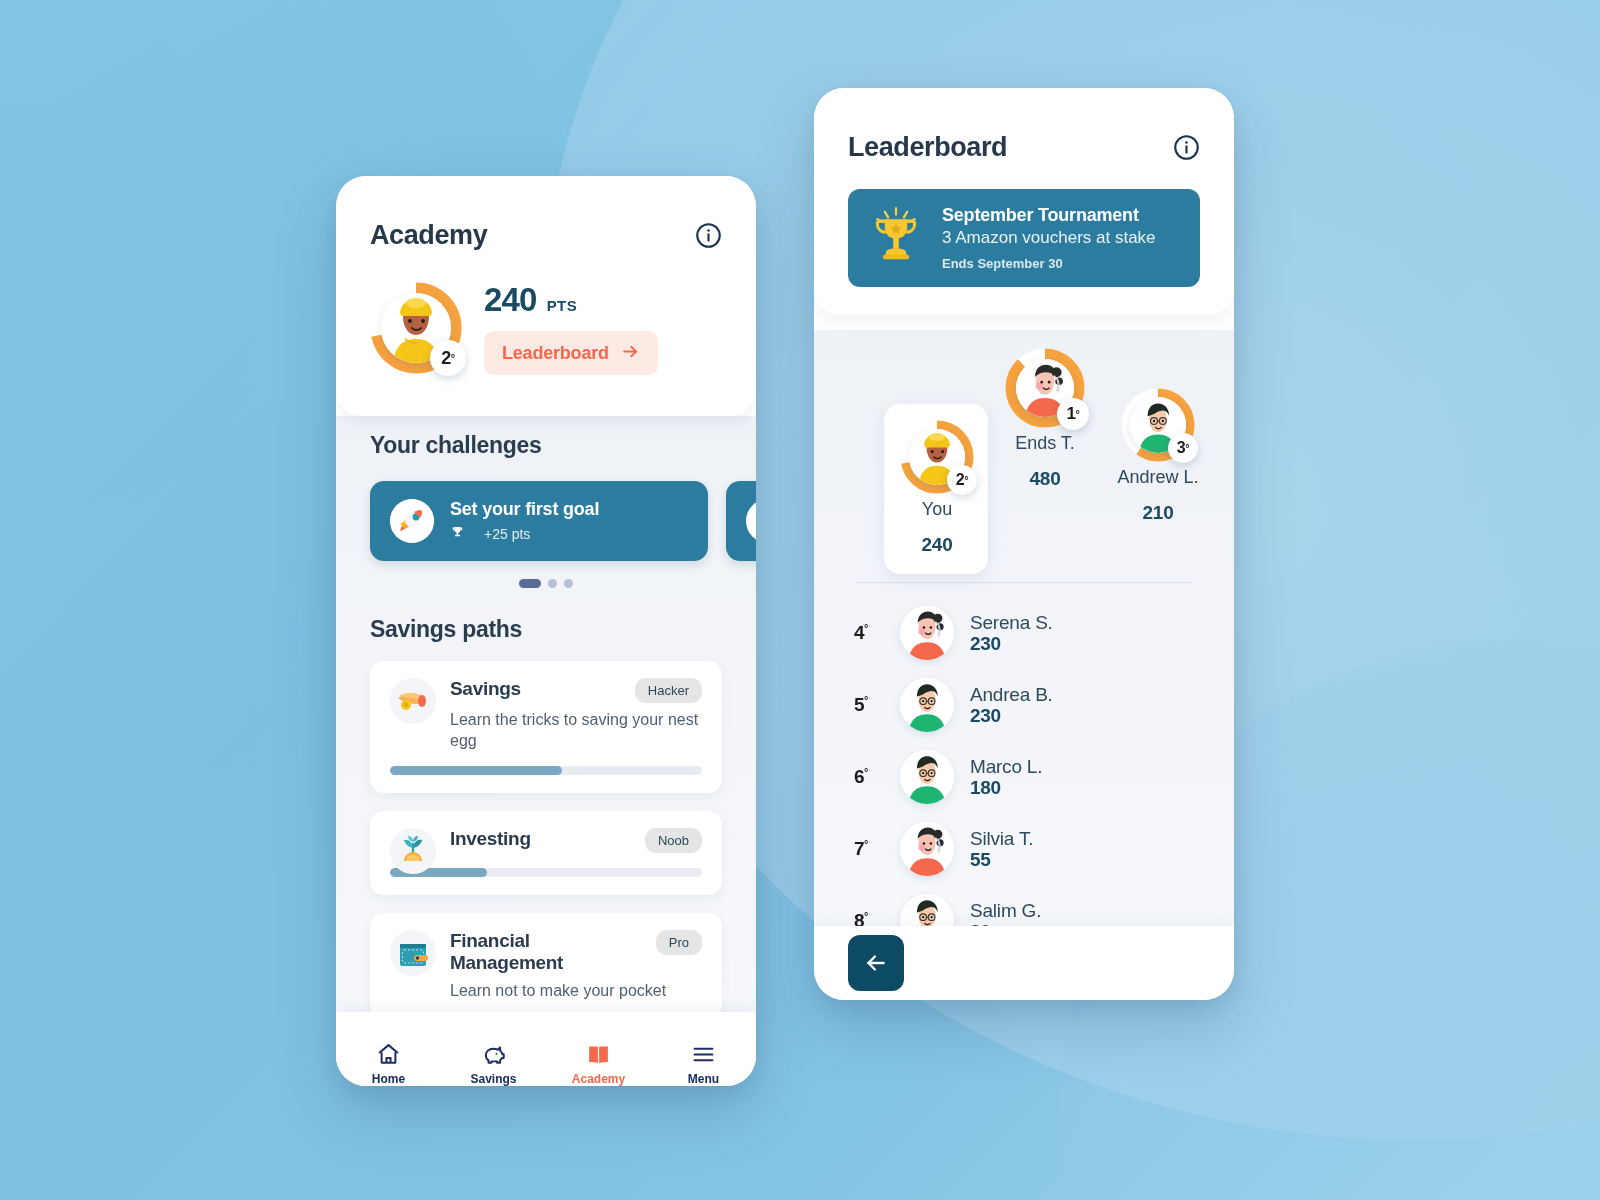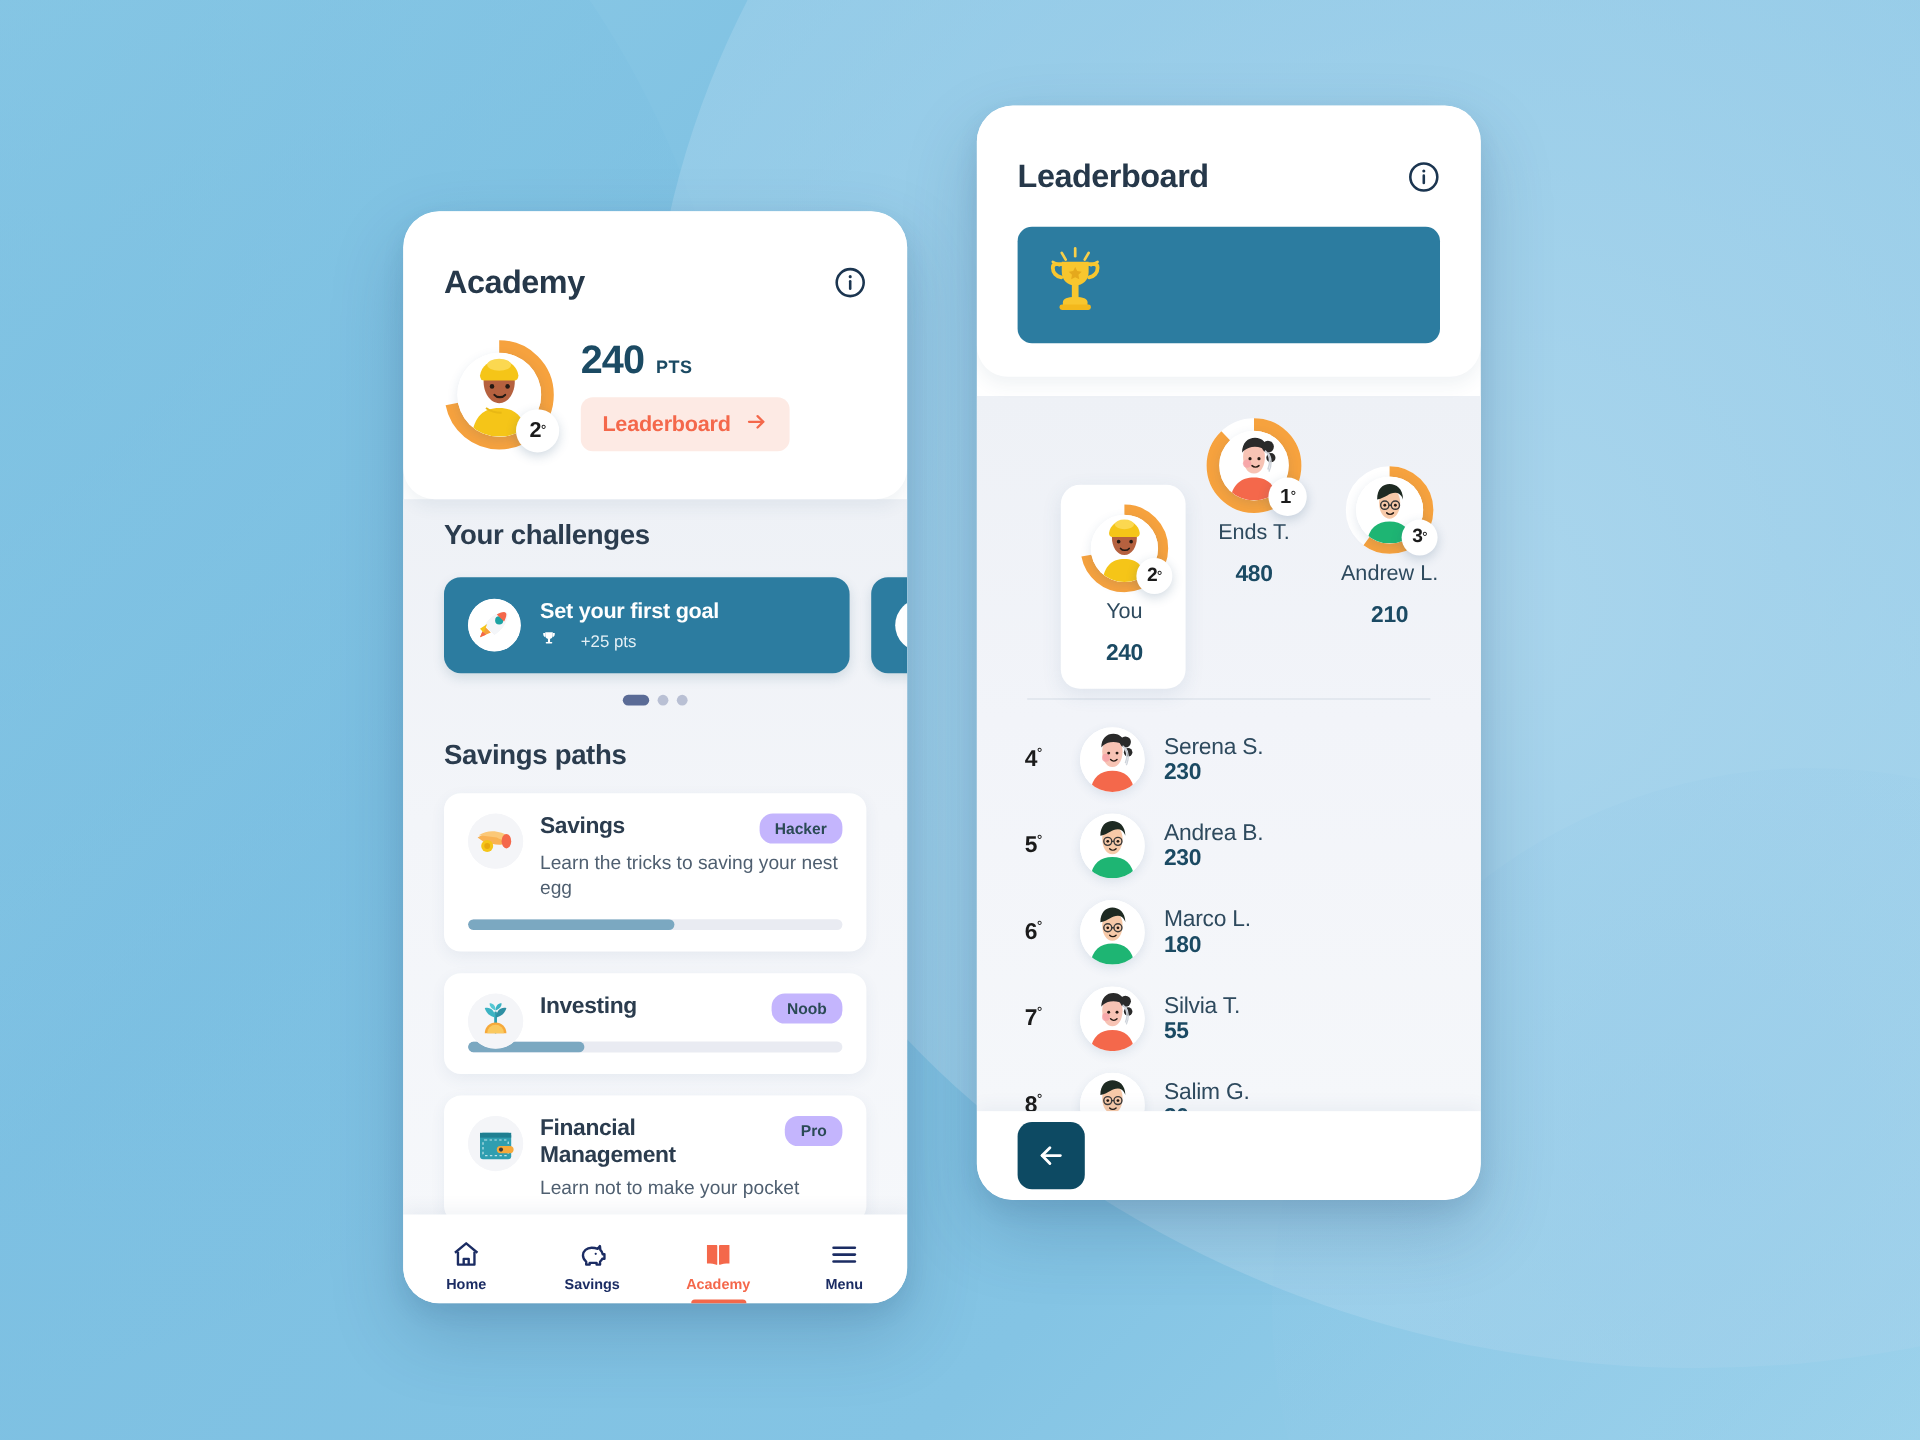--- a/index.html
+++ b/index.html
@@ -133,33 +133,33 @@
     cursor: pointer;
   }
   .lp-icon {
     width: 46px; height: 46px; border-radius: 50%;
     background: #f4f5f8; flex: 0 0 auto; position: relative; overflow: hidden;
   }
   .lp-main { flex: 1 1 auto; min-width: 0; }
   .lp-top { display: flex; align-items: flex-start; justify-content: space-between; gap: 10px; }
   .lp-name { font-size: 19px; font-weight: 700; color: #2b3c4e; letter-spacing: -0.3px; }
   .lp-tag {
-    background: #c4b5fd; color: #2b4a55; border-radius: 11px;
-    padding: 5px 13px; font-size: 13px; font-weight: 700; flex: 0 0 auto;
+    background: #e5e5e5; color: #2b4a55; border-radius: 11px;
+    padding: 5px 13px; font-size: 13px; font-weight: 400; flex: 0 0 auto;
   }
   .lp-desc { font-size: 16px; color: #4f5f70; line-height: 1.32; margin-top: 6px; }
   .lp-bar {
     height: 9px; background: #e9ebf2; border-radius: 5px; margin-top: 15px;
     margin-left: -60px; overflow: hidden;
   }
   .lp-bar-fill { height: 100%; background: #7ba8c1; border-radius: 5px; }
 
   .tabbar {
     position: absolute; left: 0; right: 0; bottom: 0; height: 74px;
-    background: #fff; display: flex; align-items: center; z-index: 5;
+    background: #fff; display: flex; align-items: flex-end; z-index: 5;
     border-radius: 0 0 30px 30px;
     box-shadow: 0 -4px 14px rgba(50,90,130,0.07);
     padding-top: 11px;
   }
   .tab { flex: 1 1 0; display: flex; flex-direction: column; align-items: center; gap: 5px; cursor: pointer; position: relative; }
   .tab-label { font-size: 12px; font-weight: 600; color: #1b2c63; }
   .tab.active .tab-label { color: #f4684b; }
   .tab-underline {
     position: absolute; bottom: -11px; width: 46px; height: 5px;
     border-radius: 3px 3px 0 0; background: #f4684b;
@@ -464,20 +464,25 @@
           </g>
           <path d="M18 14h24v9c0 7-5 12-12 12s-12-5-12-12v-9z" fill="#f8c62e"></path>
           <path d="M18 16h-5c-2 0-3 1.4-3 3.2 0 4.5 3.2 8 7.6 8.6" fill="none" stroke="#f8c62e" stroke-width="3.4" stroke-linecap="round"></path>
           <path d="M42 16h5c2 0 3 1.4 3 3.2 0 4.5-3.2 8-7.6 8.6" fill="none" stroke="#f8c62e" stroke-width="3.4" stroke-linecap="round"></path>
           <path d="M30 18.5l1.8 3.7 4 .6-2.9 2.8.7 4-3.6-1.9-3.6 1.9.7-4-2.9-2.8 4-.6z" fill="#e5a91c"></path>
           <rect x="27" y="34" width="6" height="12" fill="#f8c62e"></rect>
           <path d="M19 50c0-3 4-4.6 11-4.6S41 47 41 50v3H19z" fill="#f8c62e"></path>
           <rect x="16" y="52" width="28" height="5" rx="2.2" fill="#f3b81c"></rect>
         </svg>
       </span>
+      <div class="tourn-txt">
+        <div class="tourn-title">September Tournament</div>
+        <div class="tourn-sub">3 Amazon vouchers at stake</div>
+        <div class="tourn-end">Ends September 30</div>
+      </div>
     </div>
   </div>
 
   <div class="r-body">
 
     <div class="podium">
 
       <div class="pod-card"></div>
 
       <div class="pod-item" style="left:52px; top:72px; width:74px;">

